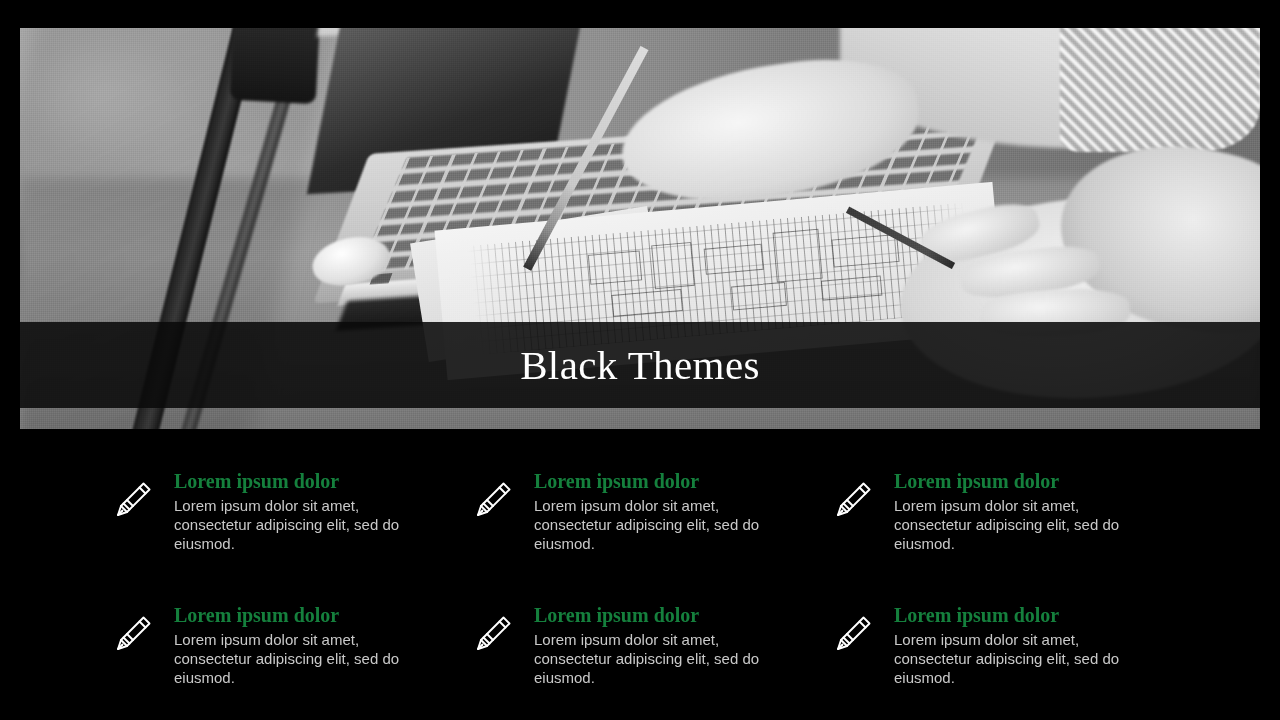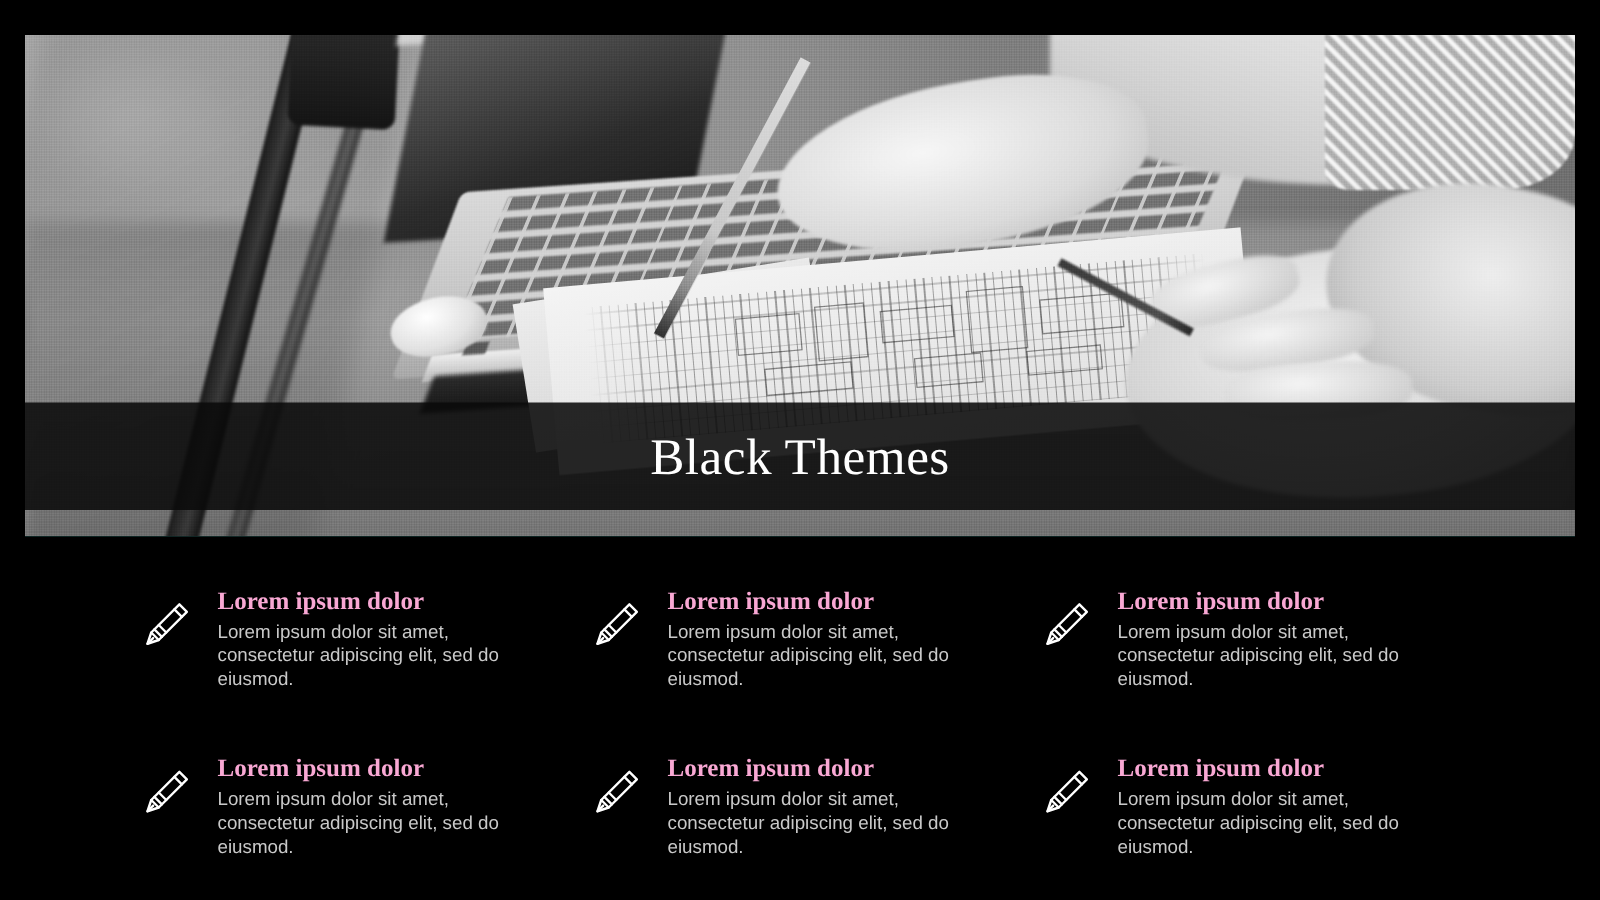--- a/index.html
+++ b/index.html
@@ -10,21 +10,21 @@
     overflow:hidden;
   }
   .slide { position:relative; width:1280px; height:720px; background:#000; }
 
   
   .hero {
     position:absolute;
     left:20px; top:28px;
     width:1240px; height:401px;
     overflow:hidden;
-    background:#0f766e;
+    background:#737373;
   }
   .photo { position:absolute; inset:0; overflow:hidden; filter:grayscale(1); }
 
   
   .bg-base {
     position:absolute; inset:0;
     background:
       radial-gradient(circle at 12% 22%, #b9b9b9 0%, #9a9a9a 28%, #7f7f7f 55%, #6e6e6e 100%),
       linear-gradient(160deg,#a7a7a7 0%, #8f8f8f 40%, #777 100%);
   }
@@ -250,21 +250,21 @@
     column-gap:0px;
   }
   .feature { display:flex; align-items:flex-start; }
   .f-icon {
     width:46px; height:46px; flex:0 0 46px;
     margin-top:6px; margin-right:18px;
   }
   .f-icon svg { display:block; width:46px; height:46px; }
   .f-body { padding-top:0px; }
   .f-title {
-    color:#f9a8d4;
+    color:#15803d;
     font-family:"Liberation Serif", serif;
     font-weight:700;
     font-size:20px;
     line-height:1.15;
     margin-bottom:4px;
     white-space:nowrap;
   }
   .f-desc {
     color:#c9c9c9;
     font-family:Liberation Sans, sans-serif;

